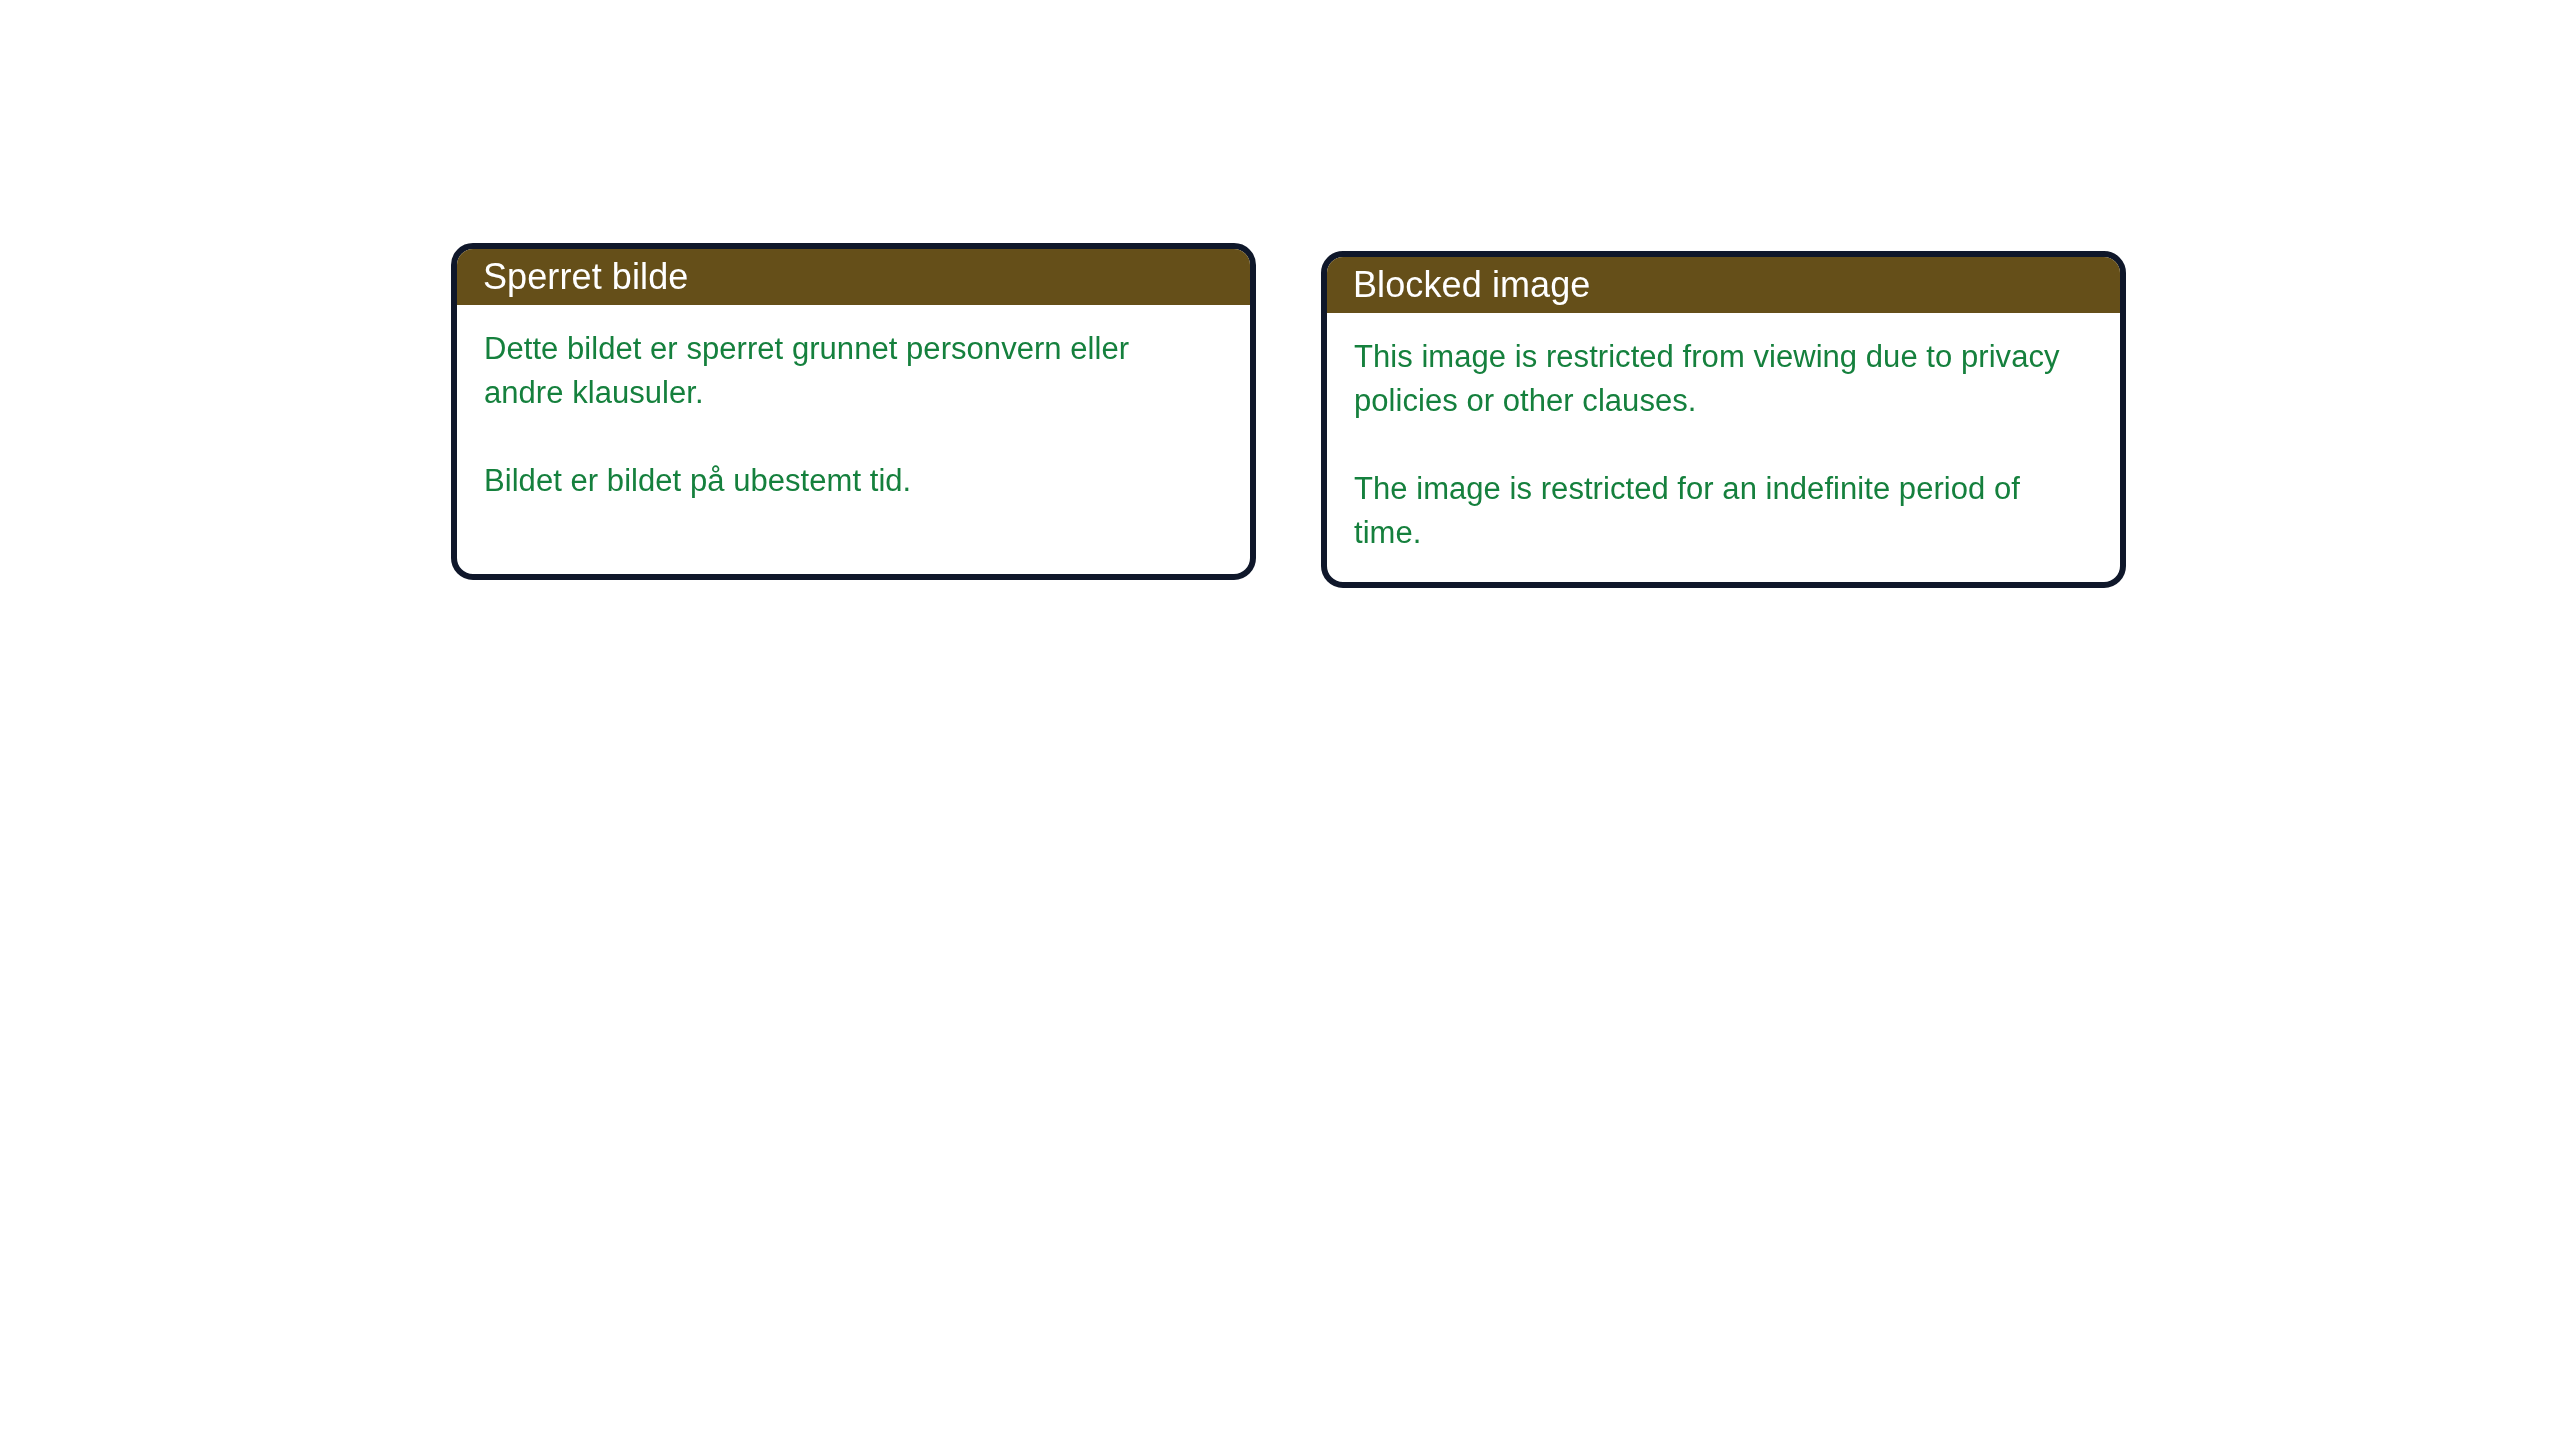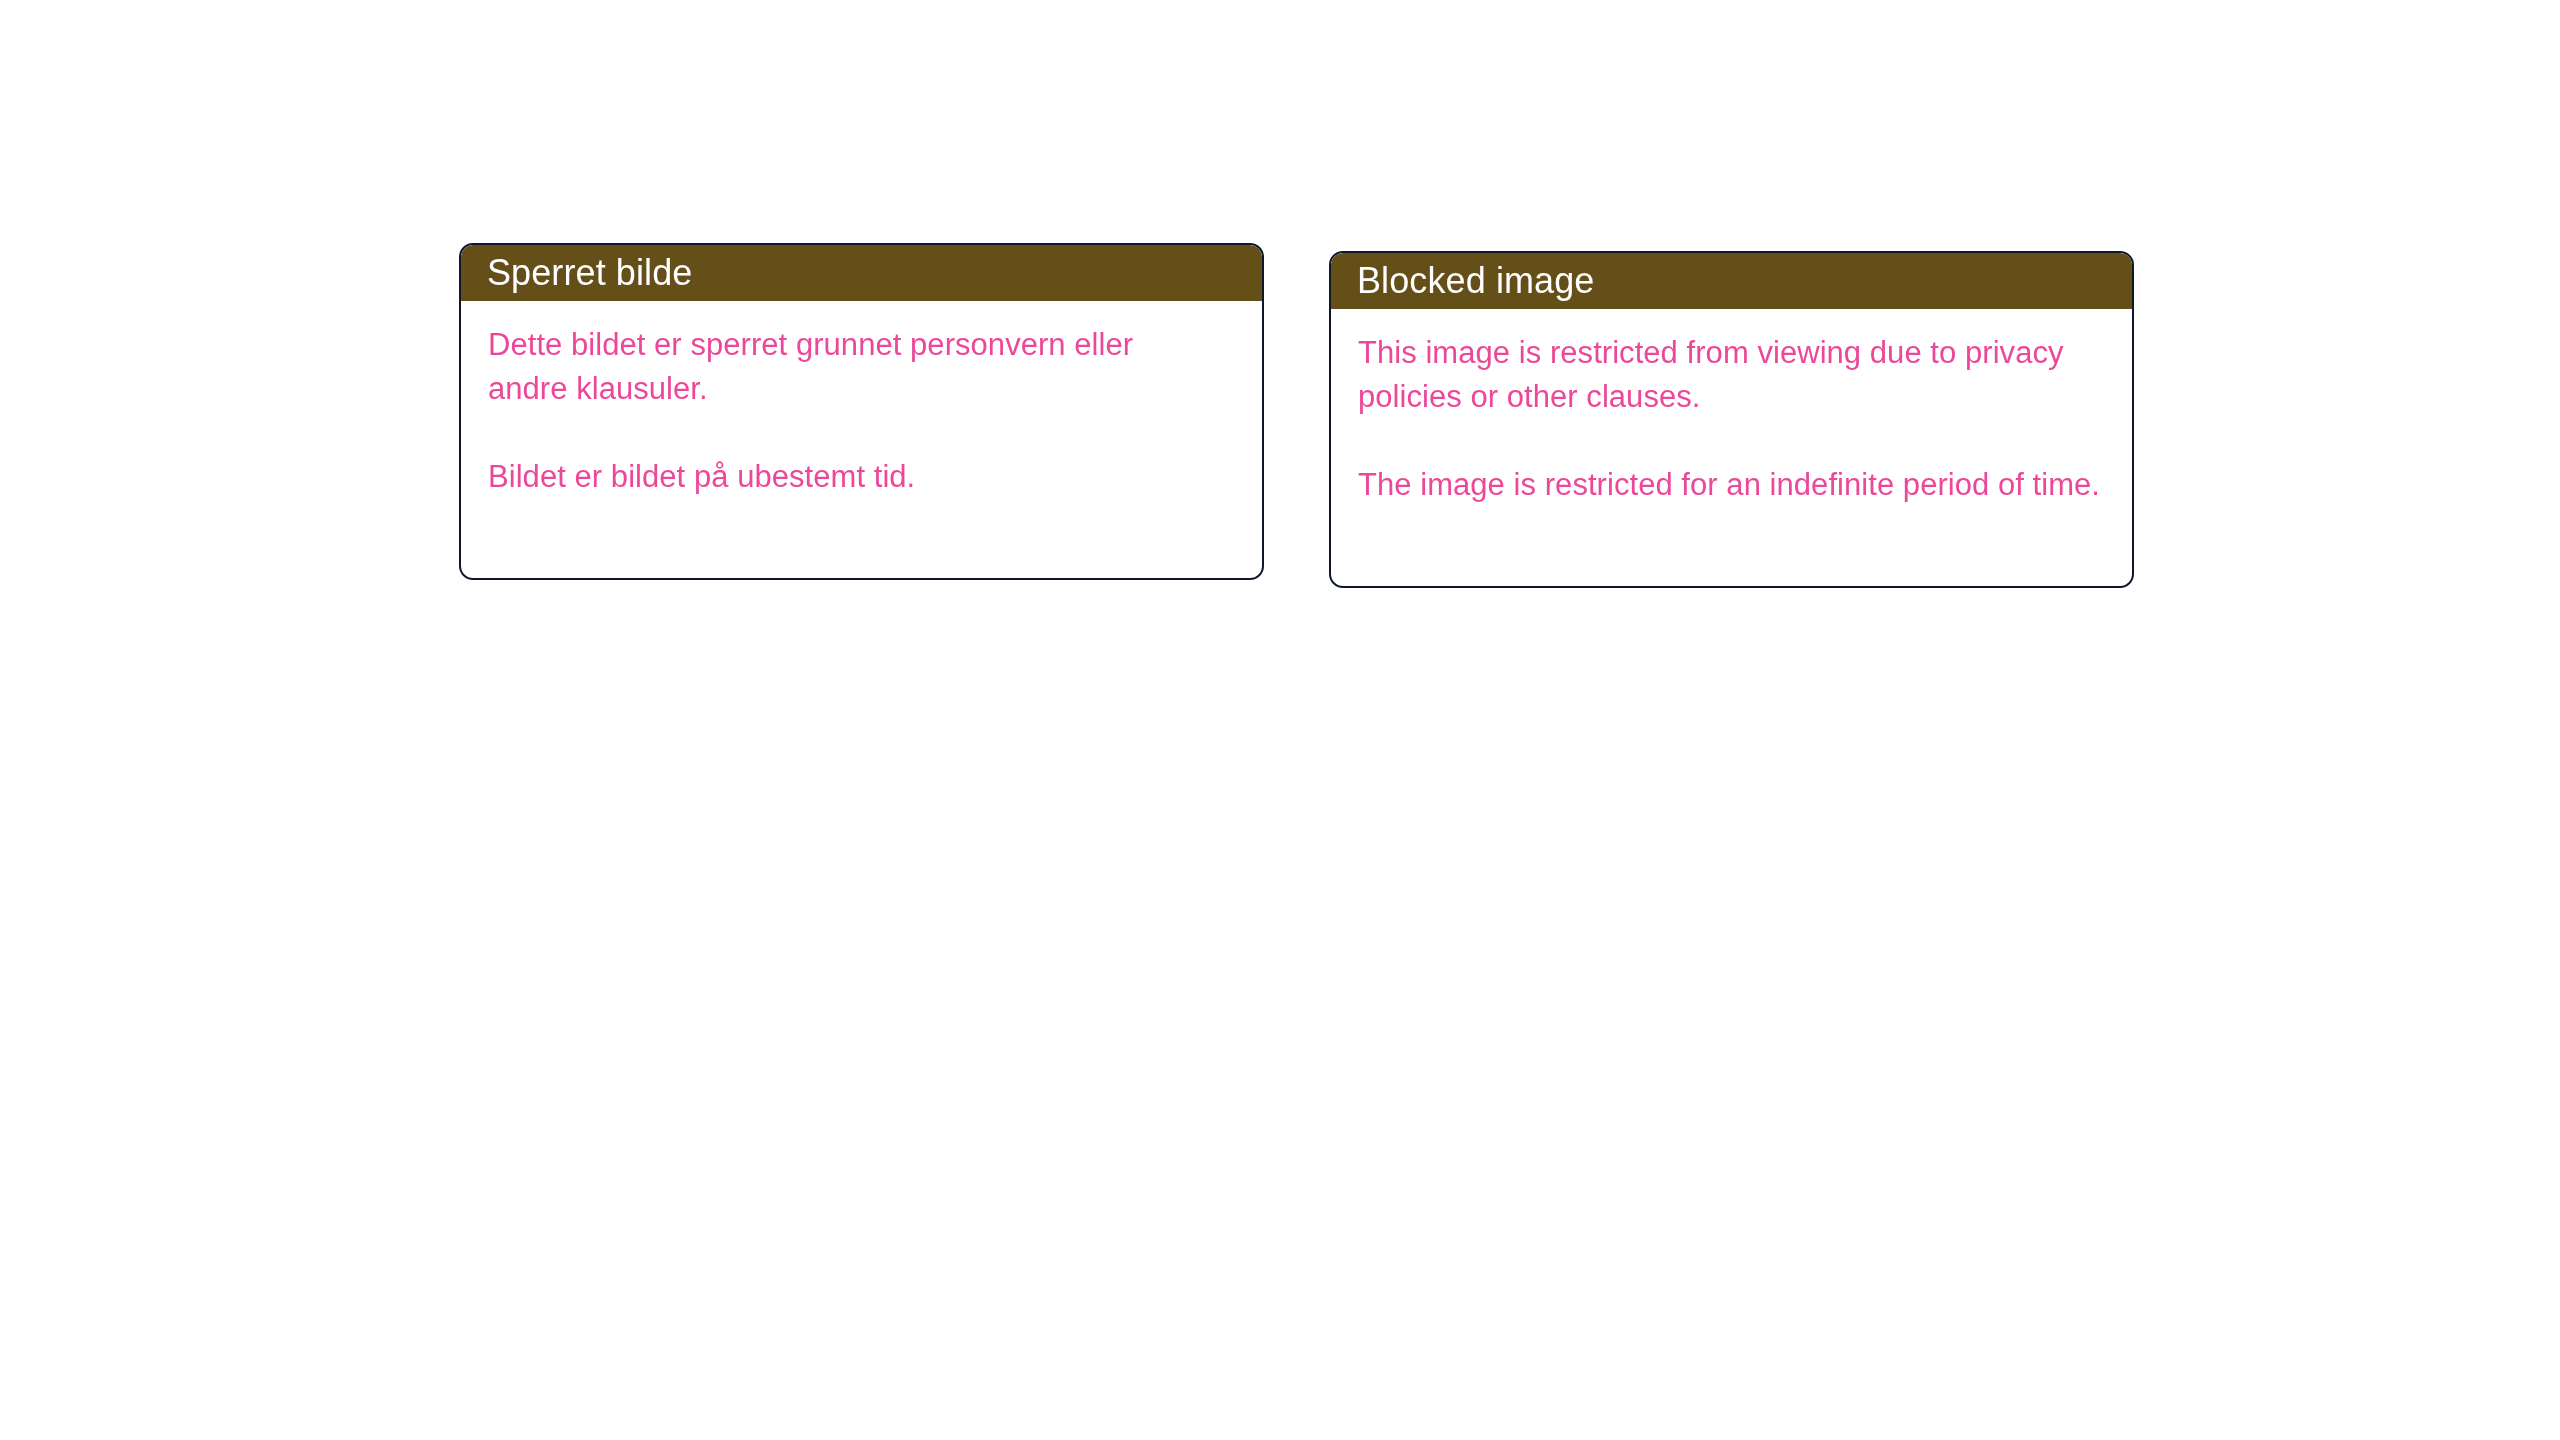--- a/index.html
+++ b/index.html
@@ -19,24 +19,23 @@
     position: relative;
     width: 2560px;
     height: 1440px;
     background: #ffffff;
   }
 
   .notice-card {
     position: absolute;
     box-sizing: border-box;
     background: #ffffff;
-    border: 2px solid #0f172a;
-    border-radius: 14px;
+    border: 6px solid #0f172a;
+    border-radius: 22px;
     overflow: hidden;
-    margin-left: 8px;
   }
 
   .card-no {
     left: 451px;
     top: 243px;
     width: 805px;
     height: 337px;
   }
 
   .card-en {
@@ -75,21 +74,21 @@
     left: 0;
     right: 0;
     top: 56px;
     bottom: 0;
     padding: 22px 26px 0 27px;
     box-sizing: border-box;
   }
 
   .card-body p {
     margin: 0;
-    color: #ec4899;
+    color: #15803d;
     font-size: 31px;
     line-height: 44px;
     font-weight: 400;
     letter-spacing: 0.05px;
   }
 
   .card-body p.spaced {
     margin-top: 44px;
   }
 

